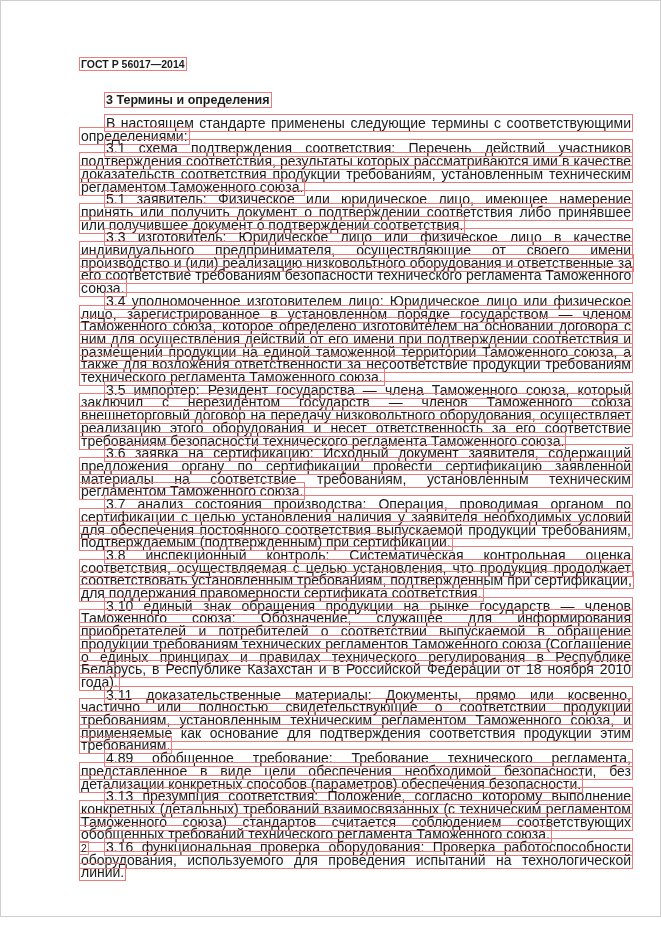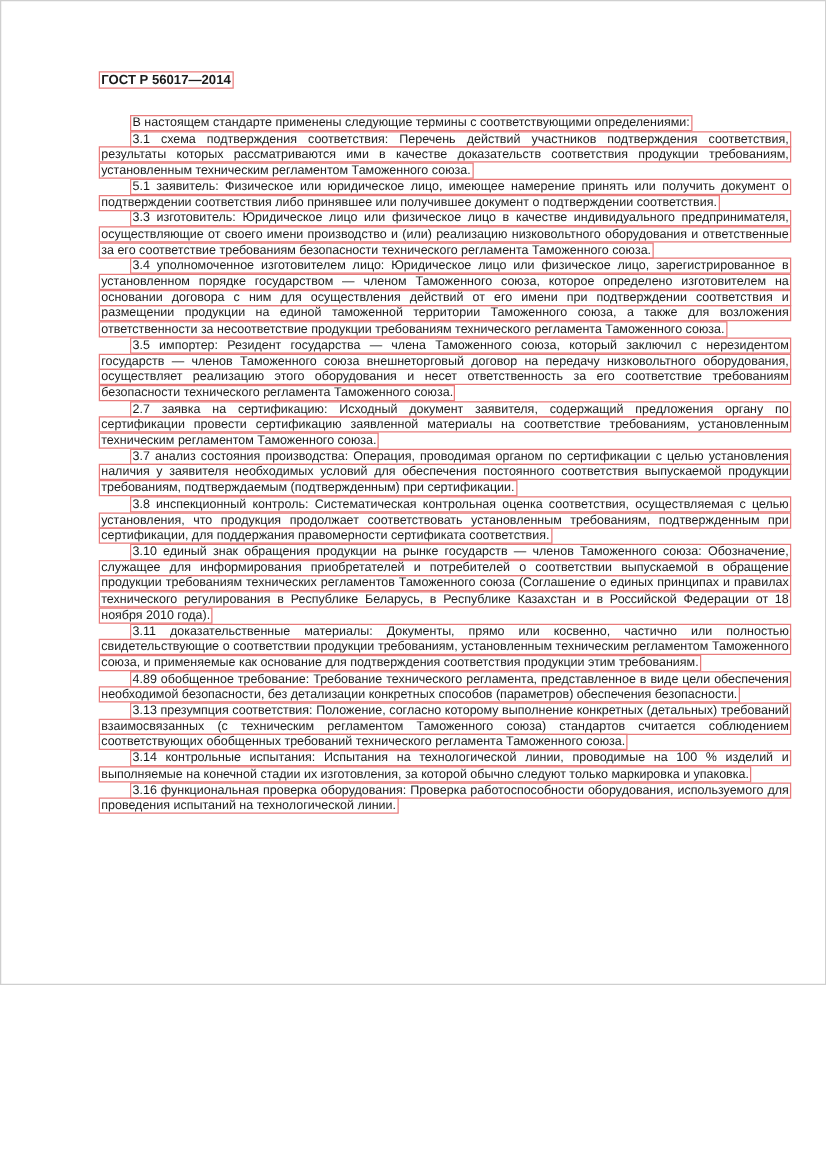--- a/index.html
+++ b/index.html
@@ -1,20 +1,20 @@
 <!DOCTYPE html>
 <html lang="ru"><head>
 <meta charset="utf-8">
 <style>
   * { box-sizing: border-box; }
   html, body { margin: 0; padding: 0; background: #ffffff; }
   .page {
     position: relative;
     width: 661px;
-    height: 788px;
+    height: 917px;
     margin: 0 auto;
     background: #ffffff;
     border: 1px solid #cfcfcf;
     overflow: hidden;
     font-family: "Liberation Sans", sans-serif;
     color: #1b1b1b;
   }
   .content {
     position: absolute;
     left: 78px;
@@ -29,21 +29,21 @@
   }
   .section-title {
     font-size: 12.5px;
     font-weight: 700;
     margin: 0 0 9px 0;
     padding-left: 25px;
     line-height: 15px;
   }
   .para {
     margin: 0;
-    font-size: 10px;
+    font-size: 14px;
     line-height: 12.7px;
     text-align: justify;
     text-indent: 25px;
   }
   .term { font-weight: 400; }
   
   .ann {
     border: 1px solid #e97c7c;
     -webkit-box-decoration-break: clone;
     box-decoration-break: clone;
@@ -58,49 +58,49 @@
   }
 </style>
 </head>
 <body>
 
 <div class="page">
   <div class="content">
 
     <div class="running-header"><span class="ann">ГОСТ Р 56017—2014</span></div>
 
+    <h2 class="section-title"><span class="ann">3 Термины и определения</span></h2>
 
     <p class="para"><span class="ann">В настоящем стандарте применены следующие термины с соответствующими определениями:</span></p>
 
     <p class="para"><span class="ann"><b class="term">3.1 схема подтверждения соответствия:</b> <span>Перечень действий участников подтверждения соответствия, результаты которых рассматриваются ими в качестве доказательств соответствия продукции требованиям, установленным техническим регламентом Таможенного союза.</span></span></p>
 
     <p class="para"><span class="ann"><b class="term">5.1 заявитель:</b> <span>Физическое или юридическое лицо, имеющее намерение принять или получить документ о подтверждении соответствия либо принявшее или получившее документ о подтверждении соответствия.</span></span></p>
 
     <p class="para"><span class="ann"><b class="term">3.3 изготовитель:</b> <span>Юридическое лицо или физическое лицо в качестве индивидуального предпринимателя, осуществляющие от своего имени производство и (или) реализацию низковольтного оборудования и ответственные за его соответствие требованиям безопасности технического регламента Таможенного союза.</span></span></p>
 
     <p class="para"><span class="ann"><b class="term">3.4 уполномоченное изготовителем лицо:</b> <span>Юридическое лицо или физическое лицо, зарегистрированное в установленном порядке государством — членом Таможенного союза, которое определено изготовителем на основании договора с ним для осуществления действий от его имени при подтверждении соответствия и размещении продукции на единой таможенной территории Таможенного союза, а также для возложения ответственности за несоответствие продукции требованиям технического регламента Таможенного союза.</span></span></p>
 
     <p class="para"><span class="ann"><b class="term">3.5 импортер:</b> <span>Резидент государства — члена Таможенного союза, который заключил с нерезидентом государств — членов Таможенного союза внешнеторговый договор на передачу низковольтного оборудования, осуществляет реализацию этого оборудования и несет ответственность за его соответствие требованиям безопасности технического регламента Таможенного союза.</span></span></p>
 
-    <p class="para"><span class="ann"><b class="term">2.7 заявка на сертификацию:</b> <span>Исходный документ заявителя, содержащий предложения органу по сертификации провести сертификацию заявленной материалы на соответствие требованиям, установленным техническим регламентом Таможенного союза.</span></span></p>
+    <p class="para"><span class="ann"><b class="term">3.6 заявка на сертификацию:</b> <span>Исходный документ заявителя, содержащий предложения органу по сертификации провести сертификацию заявленной материалы на соответствие требованиям, установленным техническим регламентом Таможенного союза.</span></span></p>
 
     <p class="para"><span class="ann"><b class="term">3.7 анализ состояния производства:</b> <span>Операция, проводимая органом по сертификации с целью установления наличия у заявителя необходимых условий для обеспечения постоянного соответствия выпускаемой продукции требованиям, подтверждаемым (подтвержденным) при сертификации.</span></span></p>
 
     <p class="para"><span class="ann"><b class="term">3.8 инспекционный контроль:</b> <span>Систематическая контрольная оценка соответствия, осуществляемая с целью установления, что продукция продолжает соответствовать установленным требованиям, подтвержденным при сертификации, для поддержания правомерности сертификата соответствия.</span></span></p>
 
 
     <p class="para"><span class="ann"><b class="term">3.10 единый знак обращения продукции на рынке государств — членов Таможенного союза:</b> <span>Обозначение, служащее для информирования приобретателей и потребителей о соответствии выпускаемой в обращение продукции требованиям технических регламентов Таможенного союза (Соглашение о единых принципах и правилах технического регулирования в Республике Беларусь, в Республике Казахстан и в Российской Федерации от 18 ноября 2010 года).</span></span></p>
 
     <p class="para"><span class="ann"><b class="term">3.11 доказательственные материалы:</b> <span>Документы, прямо или косвенно, частично или полностью свидетельствующие о соответствии продукции требованиям, установленным техническим регламентом Таможенного союза, и применяемые как основание для подтверждения соответствия продукции этим требованиям.</span></span></p>
 
     <p class="para"><span class="ann"><b class="term">4.89 обобщенное требование:</b> <span>Требование технического регламента, представленное в виде цели обеспечения необходимой безопасности, без детализации конкретных способов (параметров) обеспечения безопасности.</span></span></p>
 
     <p class="para"><span class="ann"><b class="term">3.13 презумпция соответствия:</b> <span>Положение, согласно которому выполнение конкретных (детальных) требований взаимосвязанных (с техническим регламентом Таможенного союза) стандартов считается соблюдением соответствующих обобщенных требований технического регламента Таможенного союза.</span></span></p>
 
-    <p class="para"><span class="ann"><b class="term">3.14 контрольные испытания:</b> <span>Испытания на технологической линии, проводимые на 100 % изделий и выполняемые на конечной стадии их изготовления, за которой обычно следуют только маркировка и упаковка.</span></span></p>
 
 
     <p class="para"><span class="ann"><b class="term">3.16 функциональная проверка оборудования:</b> <span>Проверка работоспособности оборудования, используемого для проведения испытаний на технологической линии.</span></span></p>
 
   </div>
 
   <div class="page-number"><span class="ann">2</span></div>
 </div>
 
 </body></html>

